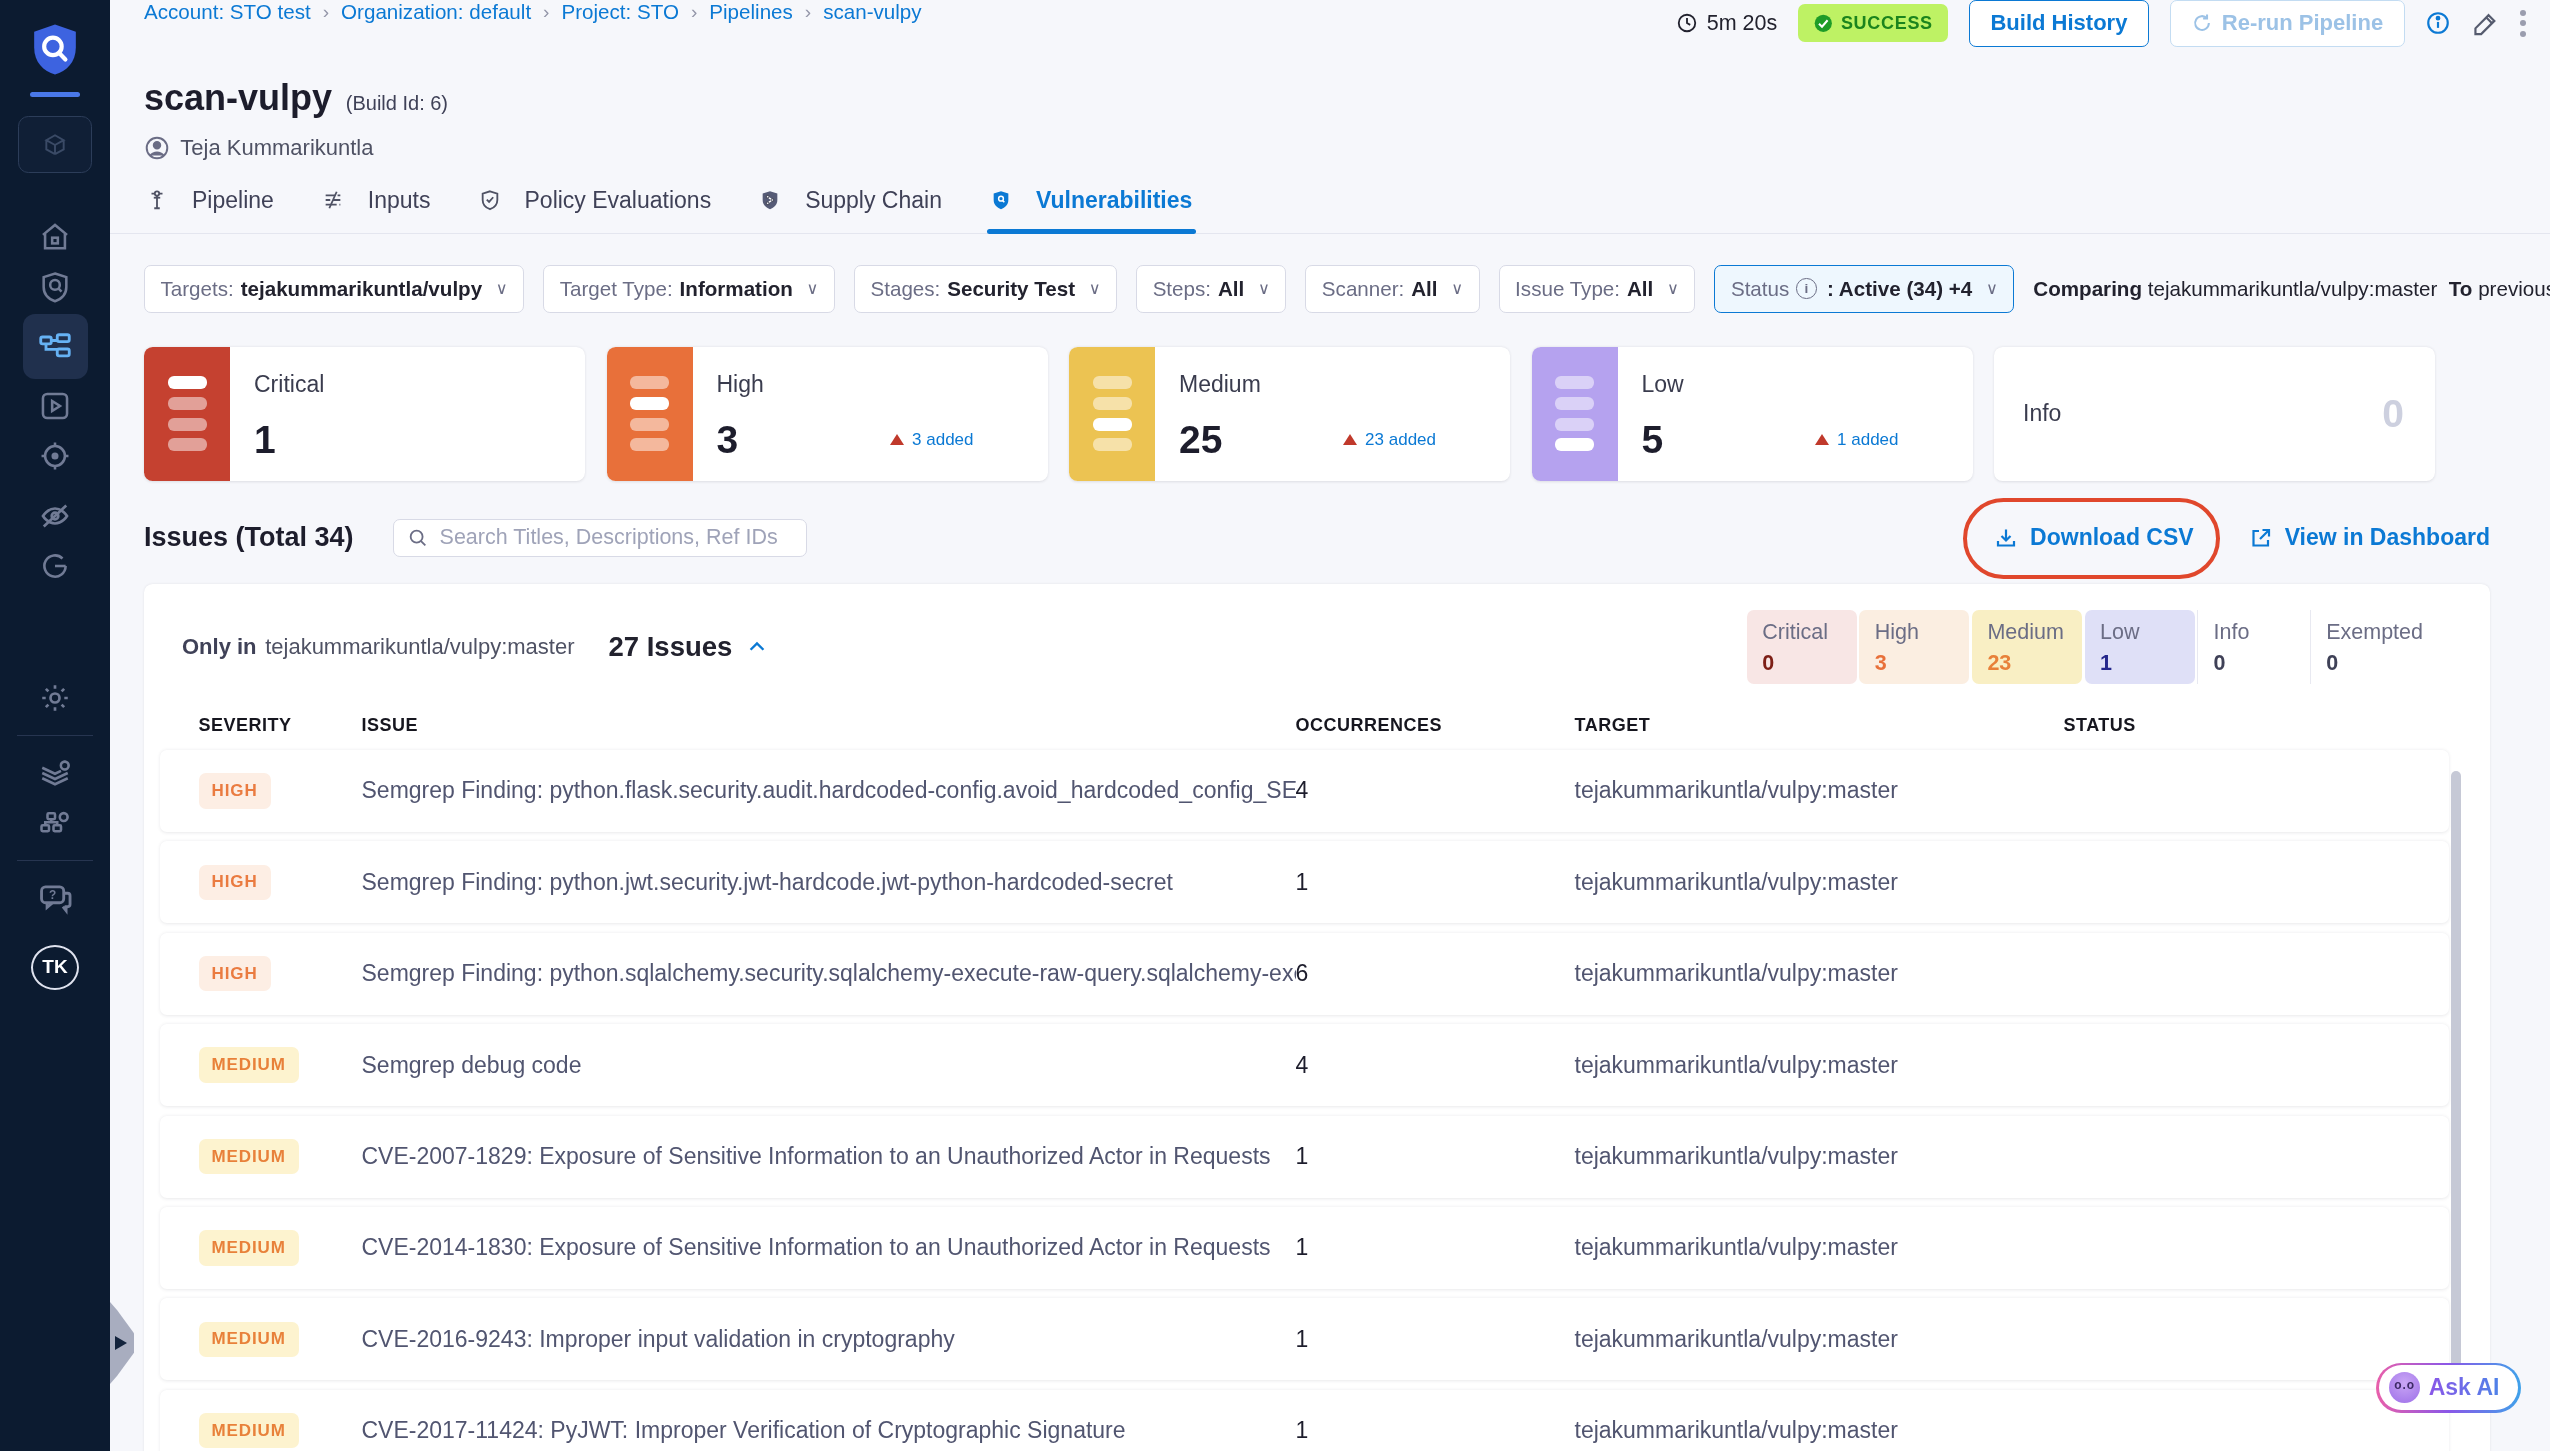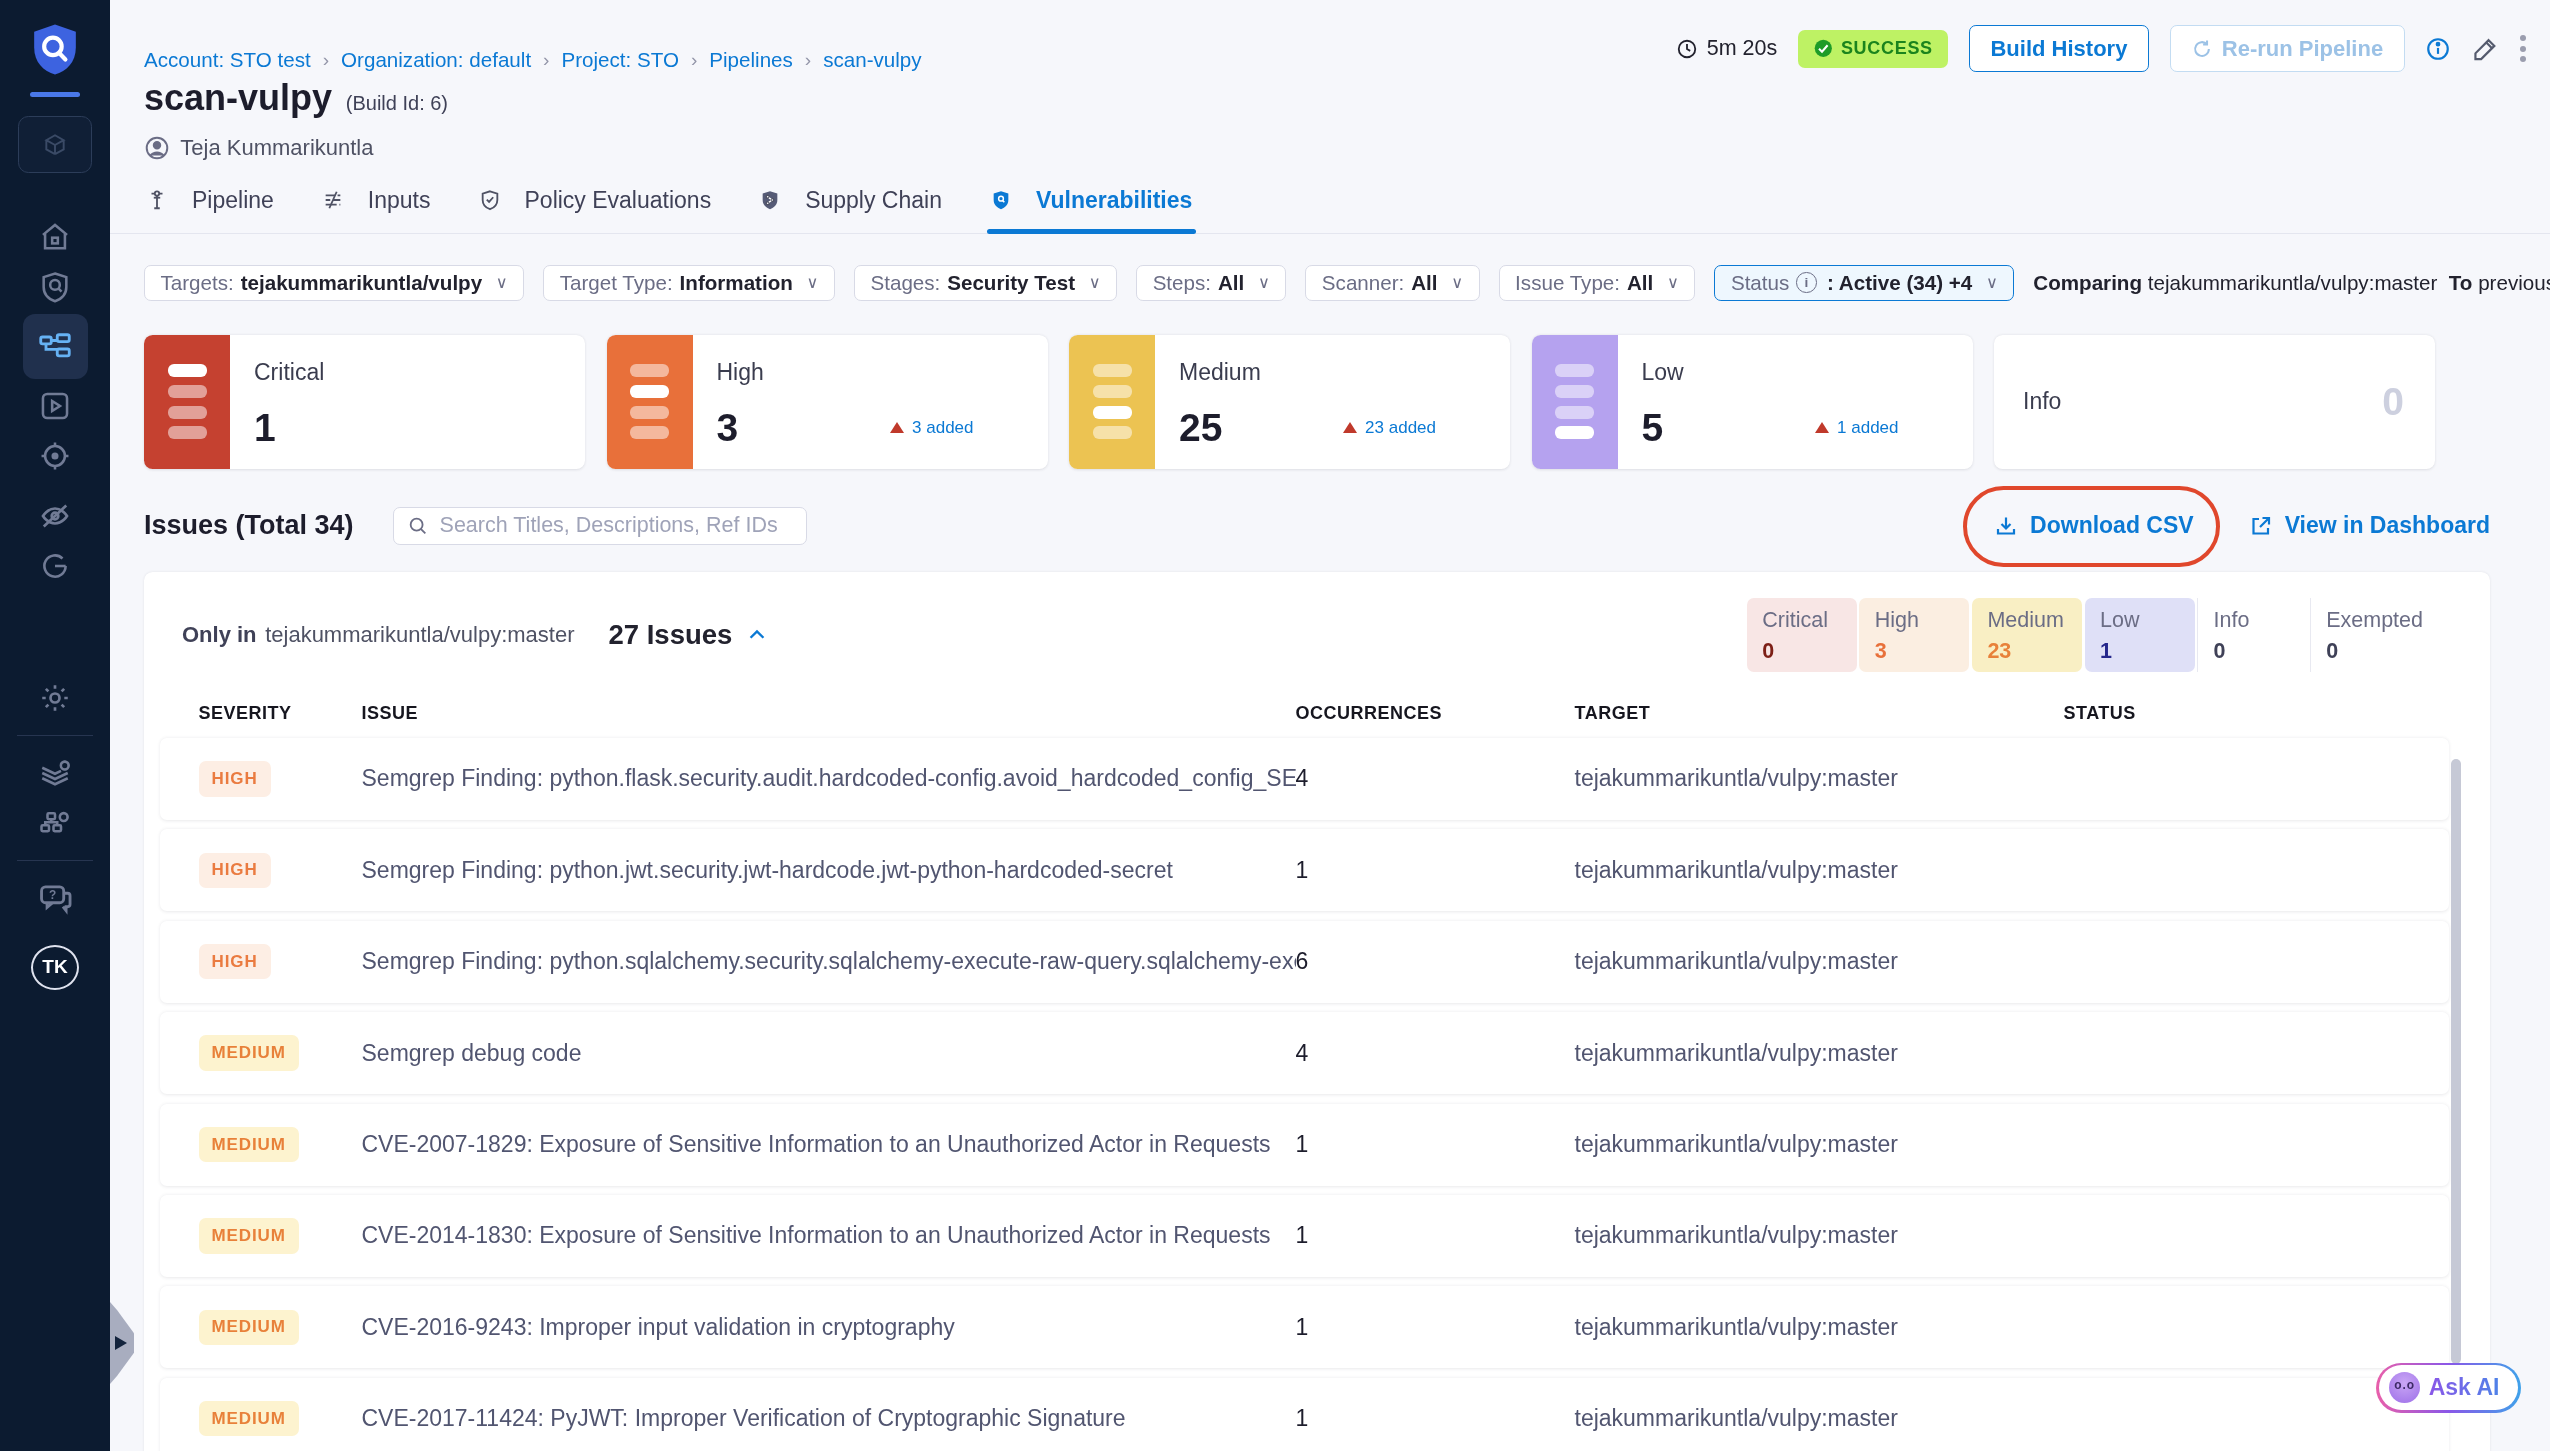--- a/index.html
+++ b/index.html
@@ -24,21 +24,21 @@
   .sbottom { margin-top:auto; display:flex; flex-direction:column; align-items:center; padding-bottom:13.7px; width:100%;}
   .avatar { width:48px; height:45px; border:2.6px solid #dfe2ee; border-radius:50%;
     display:flex; align-items:center; justify-content:center; color:#fff; font-weight:700; font-size:19px; margin-top:22px;}
   
   .expand-handle { position:absolute; left:110px; top:1302px; width:24px; height:82px;
     background:#a8adbf; clip-path:polygon(0 0,30% 10%,100% 38%,100% 62%,30% 90%,0 100%); cursor:pointer; z-index:6;}
   .expand-handle:after { content:""; position:absolute; left:5.2px; top:34px; border-left:12px solid #13233c;
     border-top:7.7px solid transparent; border-bottom:7.7px solid transparent;}
   
   .main { margin-left:110px; position:relative; }
-  .topbar { height:72px; display:flex; align-items:flex-end; padding:0 24px 0 34px; }
+  .topbar { height:72px; display:flex; align-items:flex-start; padding:0 24px 0 34px; }
   .crumbs { display:flex; align-items:center; gap:12px; font-size:20.6px; }
   .crumb { color:#0b79d4; cursor:pointer; text-decoration:none; }
   .crumb-sep { color:#9496a9; font-size:19px; }
   .top-actions { margin-left:auto; display:flex; align-items:center; gap:20.6px; }
   .duration { display:flex; align-items:center; gap:8.6px; font-size:21.5px; color:#22222e; }
   .badge-success { display:flex; align-items:center; gap:6.9px; background:#bef264; color:#1b841d;
     font-size:18px; font-weight:700; letter-spacing:0.7px; padding:8.6px 15.5px; border-radius:6.9px;}
   .btn { border-radius:6.9px; font-size:22px; font-weight:700; padding:9.4px 20.6px; background:#fff; cursor:pointer;
     display:flex; align-items:center; gap:8.6px; }
   .btn-outline { border:1.7px solid #0b79d4; color:#0b79d4; }
@@ -53,21 +53,21 @@
   .tabs { display:flex; gap:48px; padding-left:36px; margin-top:26px; border-bottom:0.9px solid #e4e6ef; }
   .tab { display:flex; align-items:center; gap:24px; font-size:23px; color:#3f4157; padding-bottom:19px;
     cursor:pointer; position:relative; }
   .tab svg { stroke:#4f5264; }
   .tab.active { color:#0b79d4; font-weight:700; }
   .tab.active svg { stroke:#0b79d4; }
   .tab.active:after { content:""; position:absolute; left:-3.4px; right:-3.4px; bottom:-1.7px; height:5.2px;
     border-radius:3.4px; background:#0b79d4; }
   
   .filters { display:flex; align-items:center; padding:31px 34px 0 34px; gap:19px; }
-  .fchip { height:36px; border:0.9px solid #d8dae6; background:#fff; border-radius:6.9px; display:flex;
+  .fchip { height:48px; border:0.9px solid #d8dae6; background:#fff; border-radius:6.9px; display:flex;
     align-items:center; padding:0 15.5px; font-size:20.6px; cursor:pointer; white-space:nowrap;}
   .fchip .flabel { color:#6b6d85; }
   .fchip .fvalue { color:#22222e; font-weight:700; margin-left:6.9px; }
   .fchip .chev { color:#6b6d85; margin-left:13.7px; font-size:16.3px; }
   .fchip.status-active { background:#eef7fe; border:1.7px solid #0b79d4; }
   .info-small { width:20.6px; height:20.6px; border:1.7px solid #6b6d85; border-radius:50%; color:#6b6d85;
     font-size:13.7px; display:inline-flex; align-items:center; justify-content:center; margin:0 3.4px 0 6.9px; font-weight:700;}
   .comparing { margin-left:auto; font-size:20.6px; color:#22222e; white-space:nowrap; }
   .comparing b { font-weight:700; }
   

